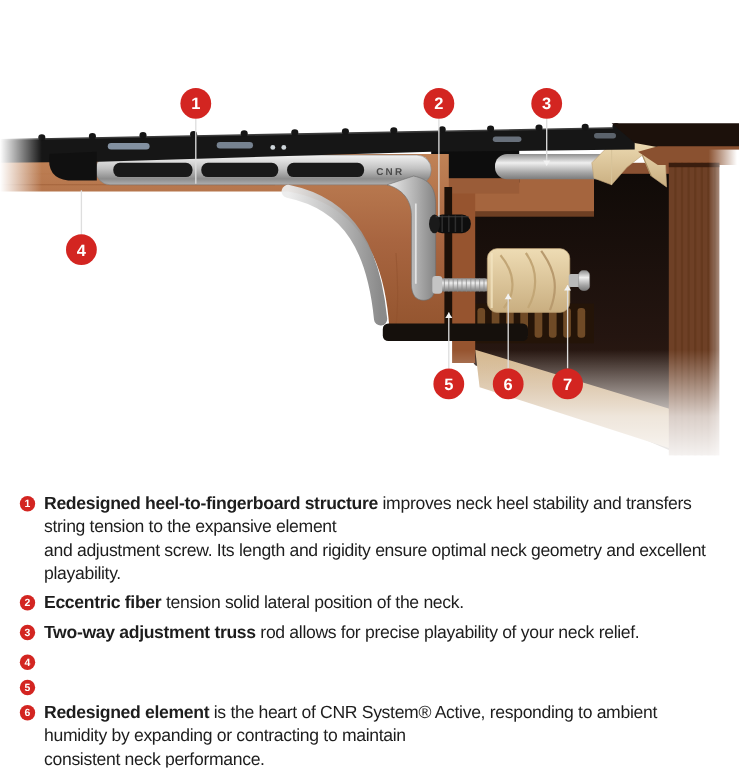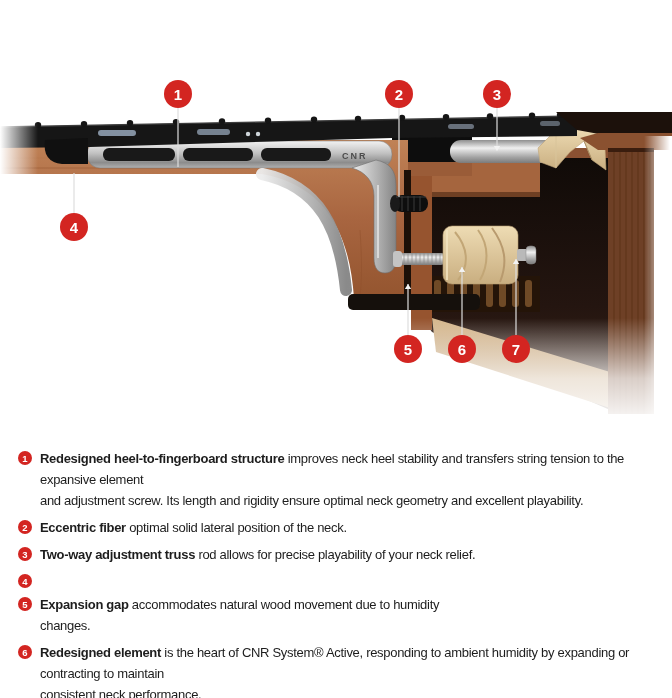--- a/index.html
+++ b/index.html
@@ -11,21 +11,21 @@
   .leader-arrow{fill:#f3f3f3;}
   .badge{fill:var(--red,#d32521);}
   .badge-num{fill:#fff;font-size:15px;font-weight:bold;text-anchor:middle;
     font-family:"Liberation Sans","DejaVu Sans",sans-serif;}
   .legend{position:absolute;left:18px;top:448px;width:638px;}
   .legend ul{list-style:none;margin:0;padding:0;}
   .legend li{display:flex;gap:8px;margin-bottom:6px;align-items:flex-start;}
   .lnum{flex:0 0 14px;width:14px;height:14px;border-radius:50%;background:var(--red,#d32521);
     color:#fff;font-size:9.5px;font-weight:bold;display:flex;align-items:center;
     justify-content:center;margin-top:3px;}
-  .legend p{margin:0;font-size:13px;line-height:21px;letter-spacing:-0.3px;
+  .legend p{margin:0;font-size:16px;line-height:21px;letter-spacing:-0.3px;
     white-space:pre-line;}
   .legend b{font-weight:bold;}
   .engraving{font-size:9px;letter-spacing:2px;fill:#4c4c4c;font-weight:bold;}
 </style>
 </head>
 <body>
 
 <div class="stage">
 
   <svg class="figure" viewBox="0 0 672 435">
@@ -244,33 +244,31 @@
 
   <div class="legend">
     <ul>
       <li>
         <span class="lnum">1</span>
         <p><b>Redesigned heel-to-fingerboard structure</b><span> improves neck heel stability and transfers string tension to the expansive element
 and adjustment screw. Its length and rigidity ensure optimal neck geometry and excellent playability.</span></p>
       </li>
       <li>
         <span class="lnum">2</span>
-        <p><b>Eccentric fiber</b><span> optimal solid lateral position of the neck.</span></p>
+        <p><b>Eccentric fiber</b><span> tension solid lateral position of the neck.</span></p>
       </li>
       <li>
         <span class="lnum">3</span>
         <p><b>Two-way adjustment truss</b><span> rod allows for precise playability of your neck relief.</span></p>
       </li>
       <li>
         <span class="lnum">4</span>
       </li>
       <li>
         <span class="lnum">5</span>
-        <p><b>Expansion gap</b><span> accommodates natural wood movement due to humidity
-changes.</span></p>
       </li>
       <li>
         <span class="lnum">6</span>
         <p><b>Redesigned element</b><span> is the heart of CNR System® Active, responding to ambient humidity by expanding or contracting to maintain
 consistent neck performance.</span></p>
       </li>
       <li>
         <span class="lnum">7</span>
       </li>
     </ul>

